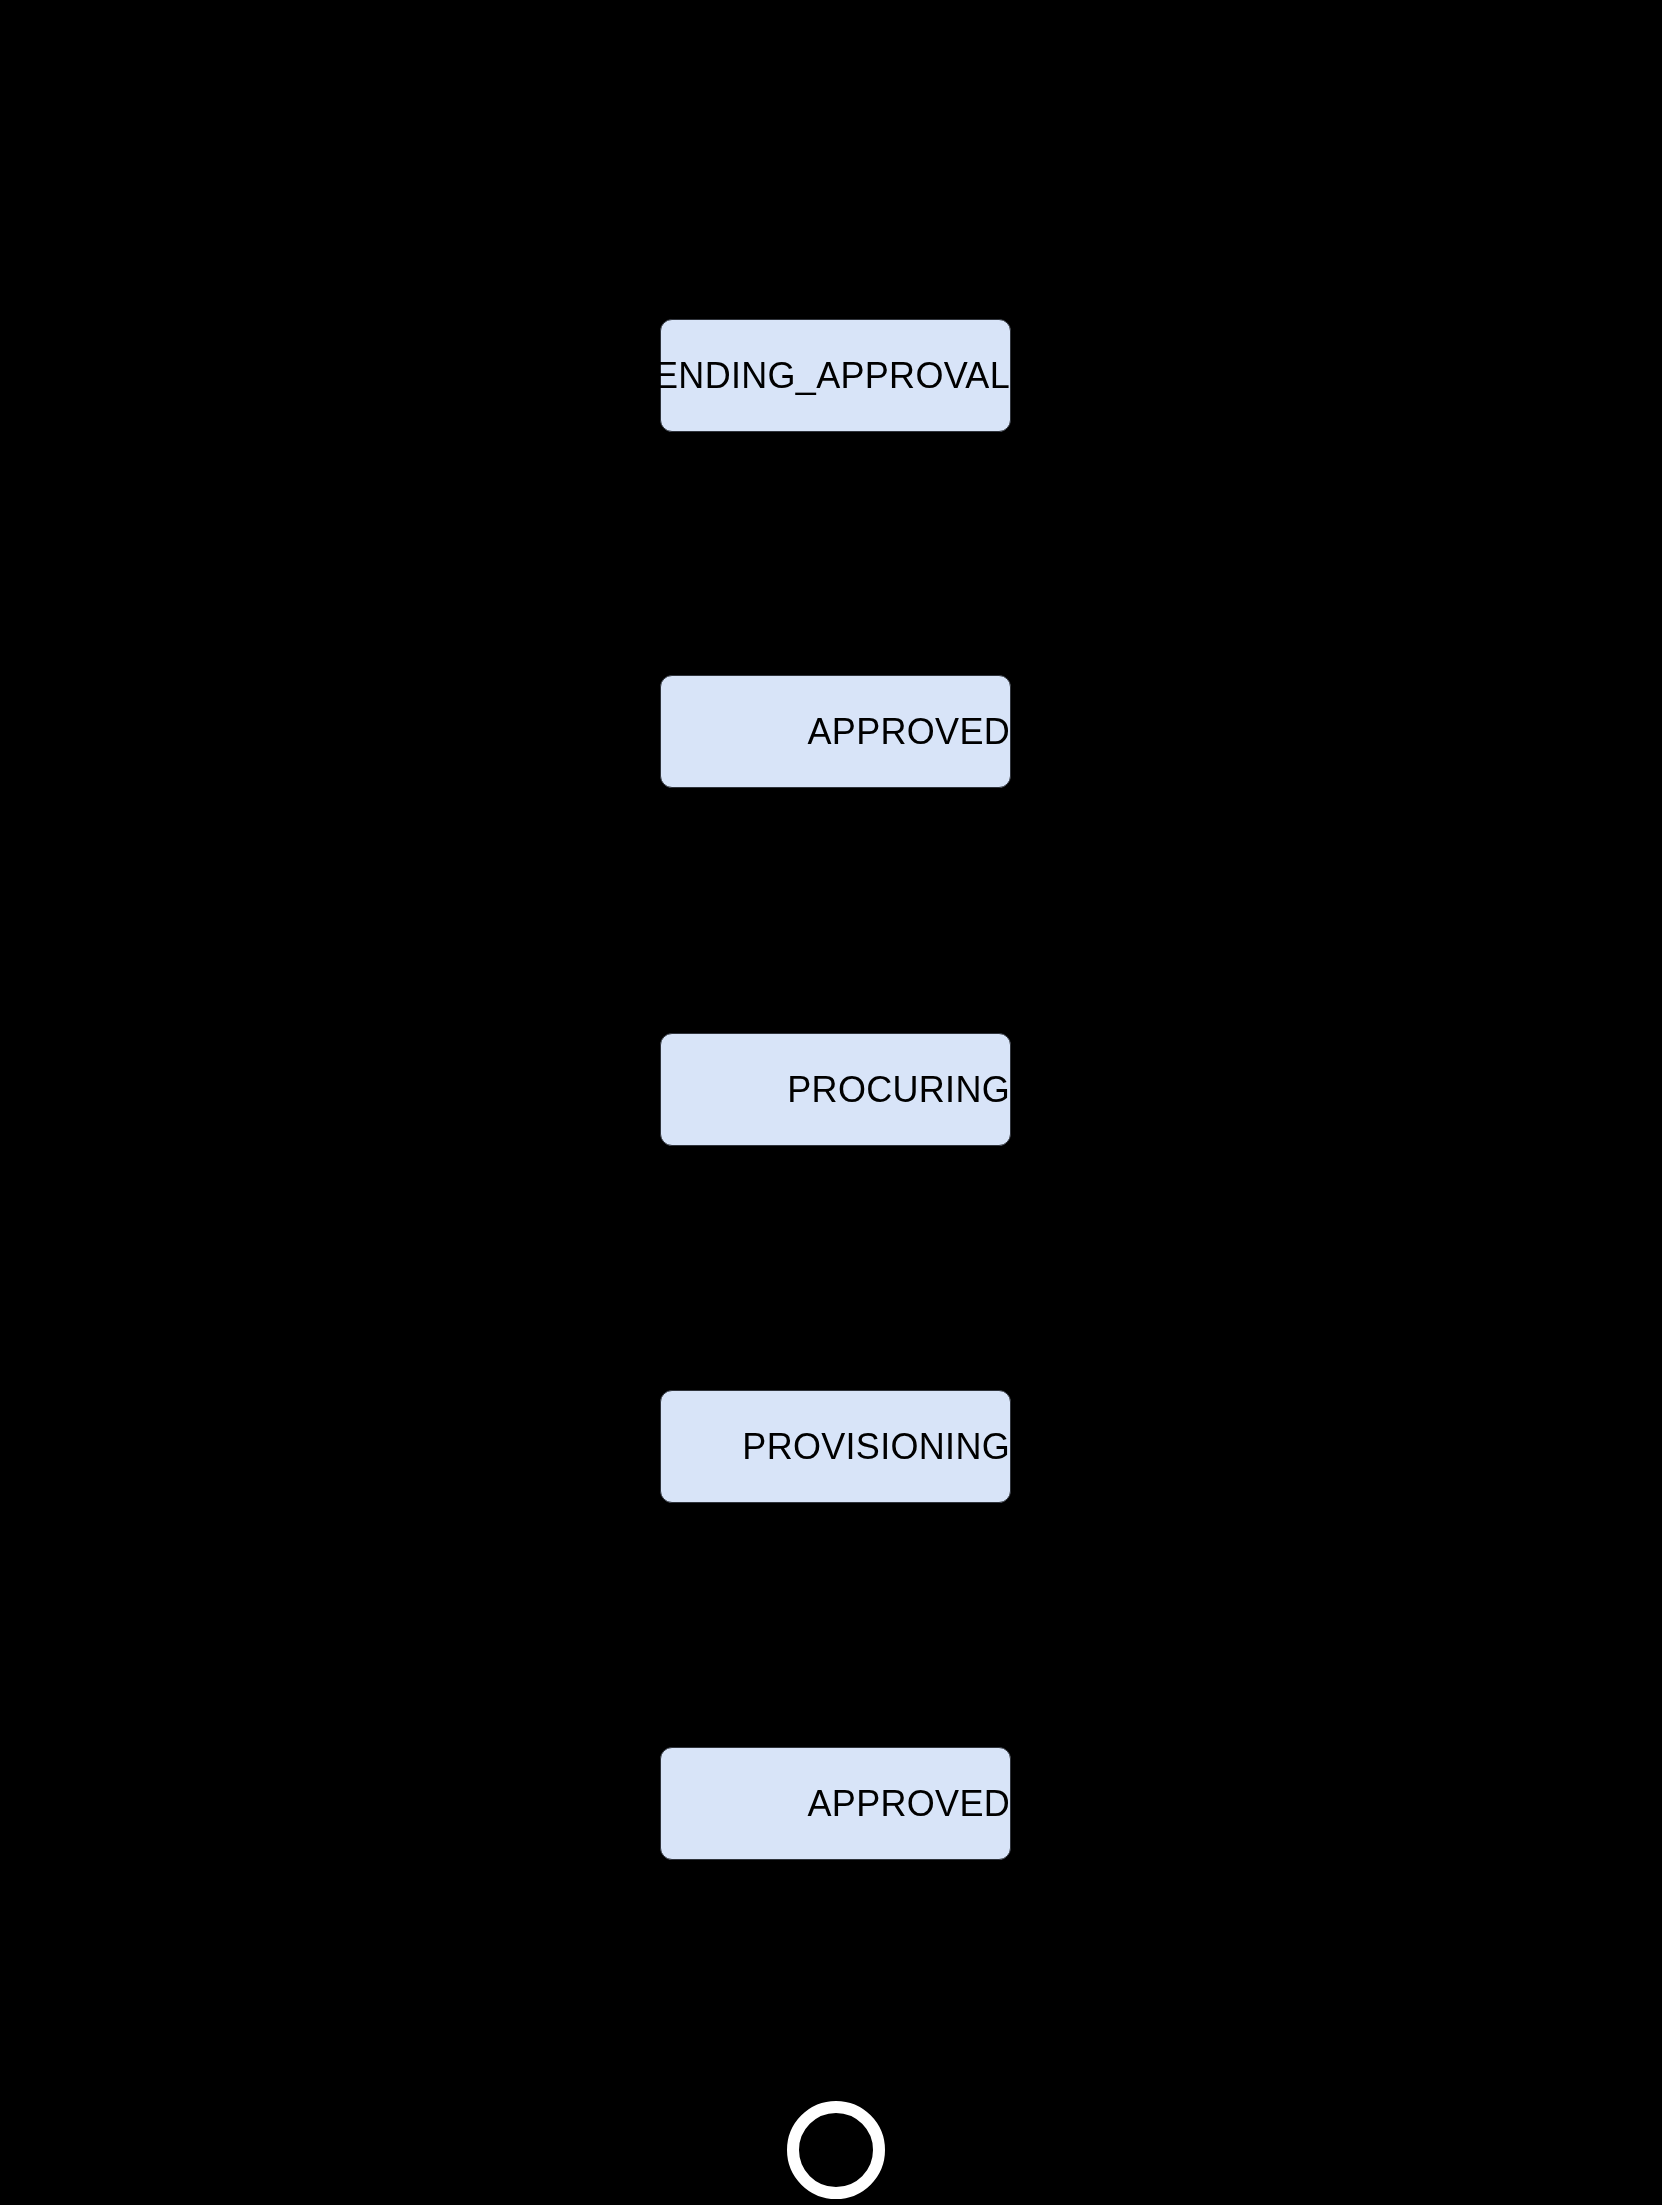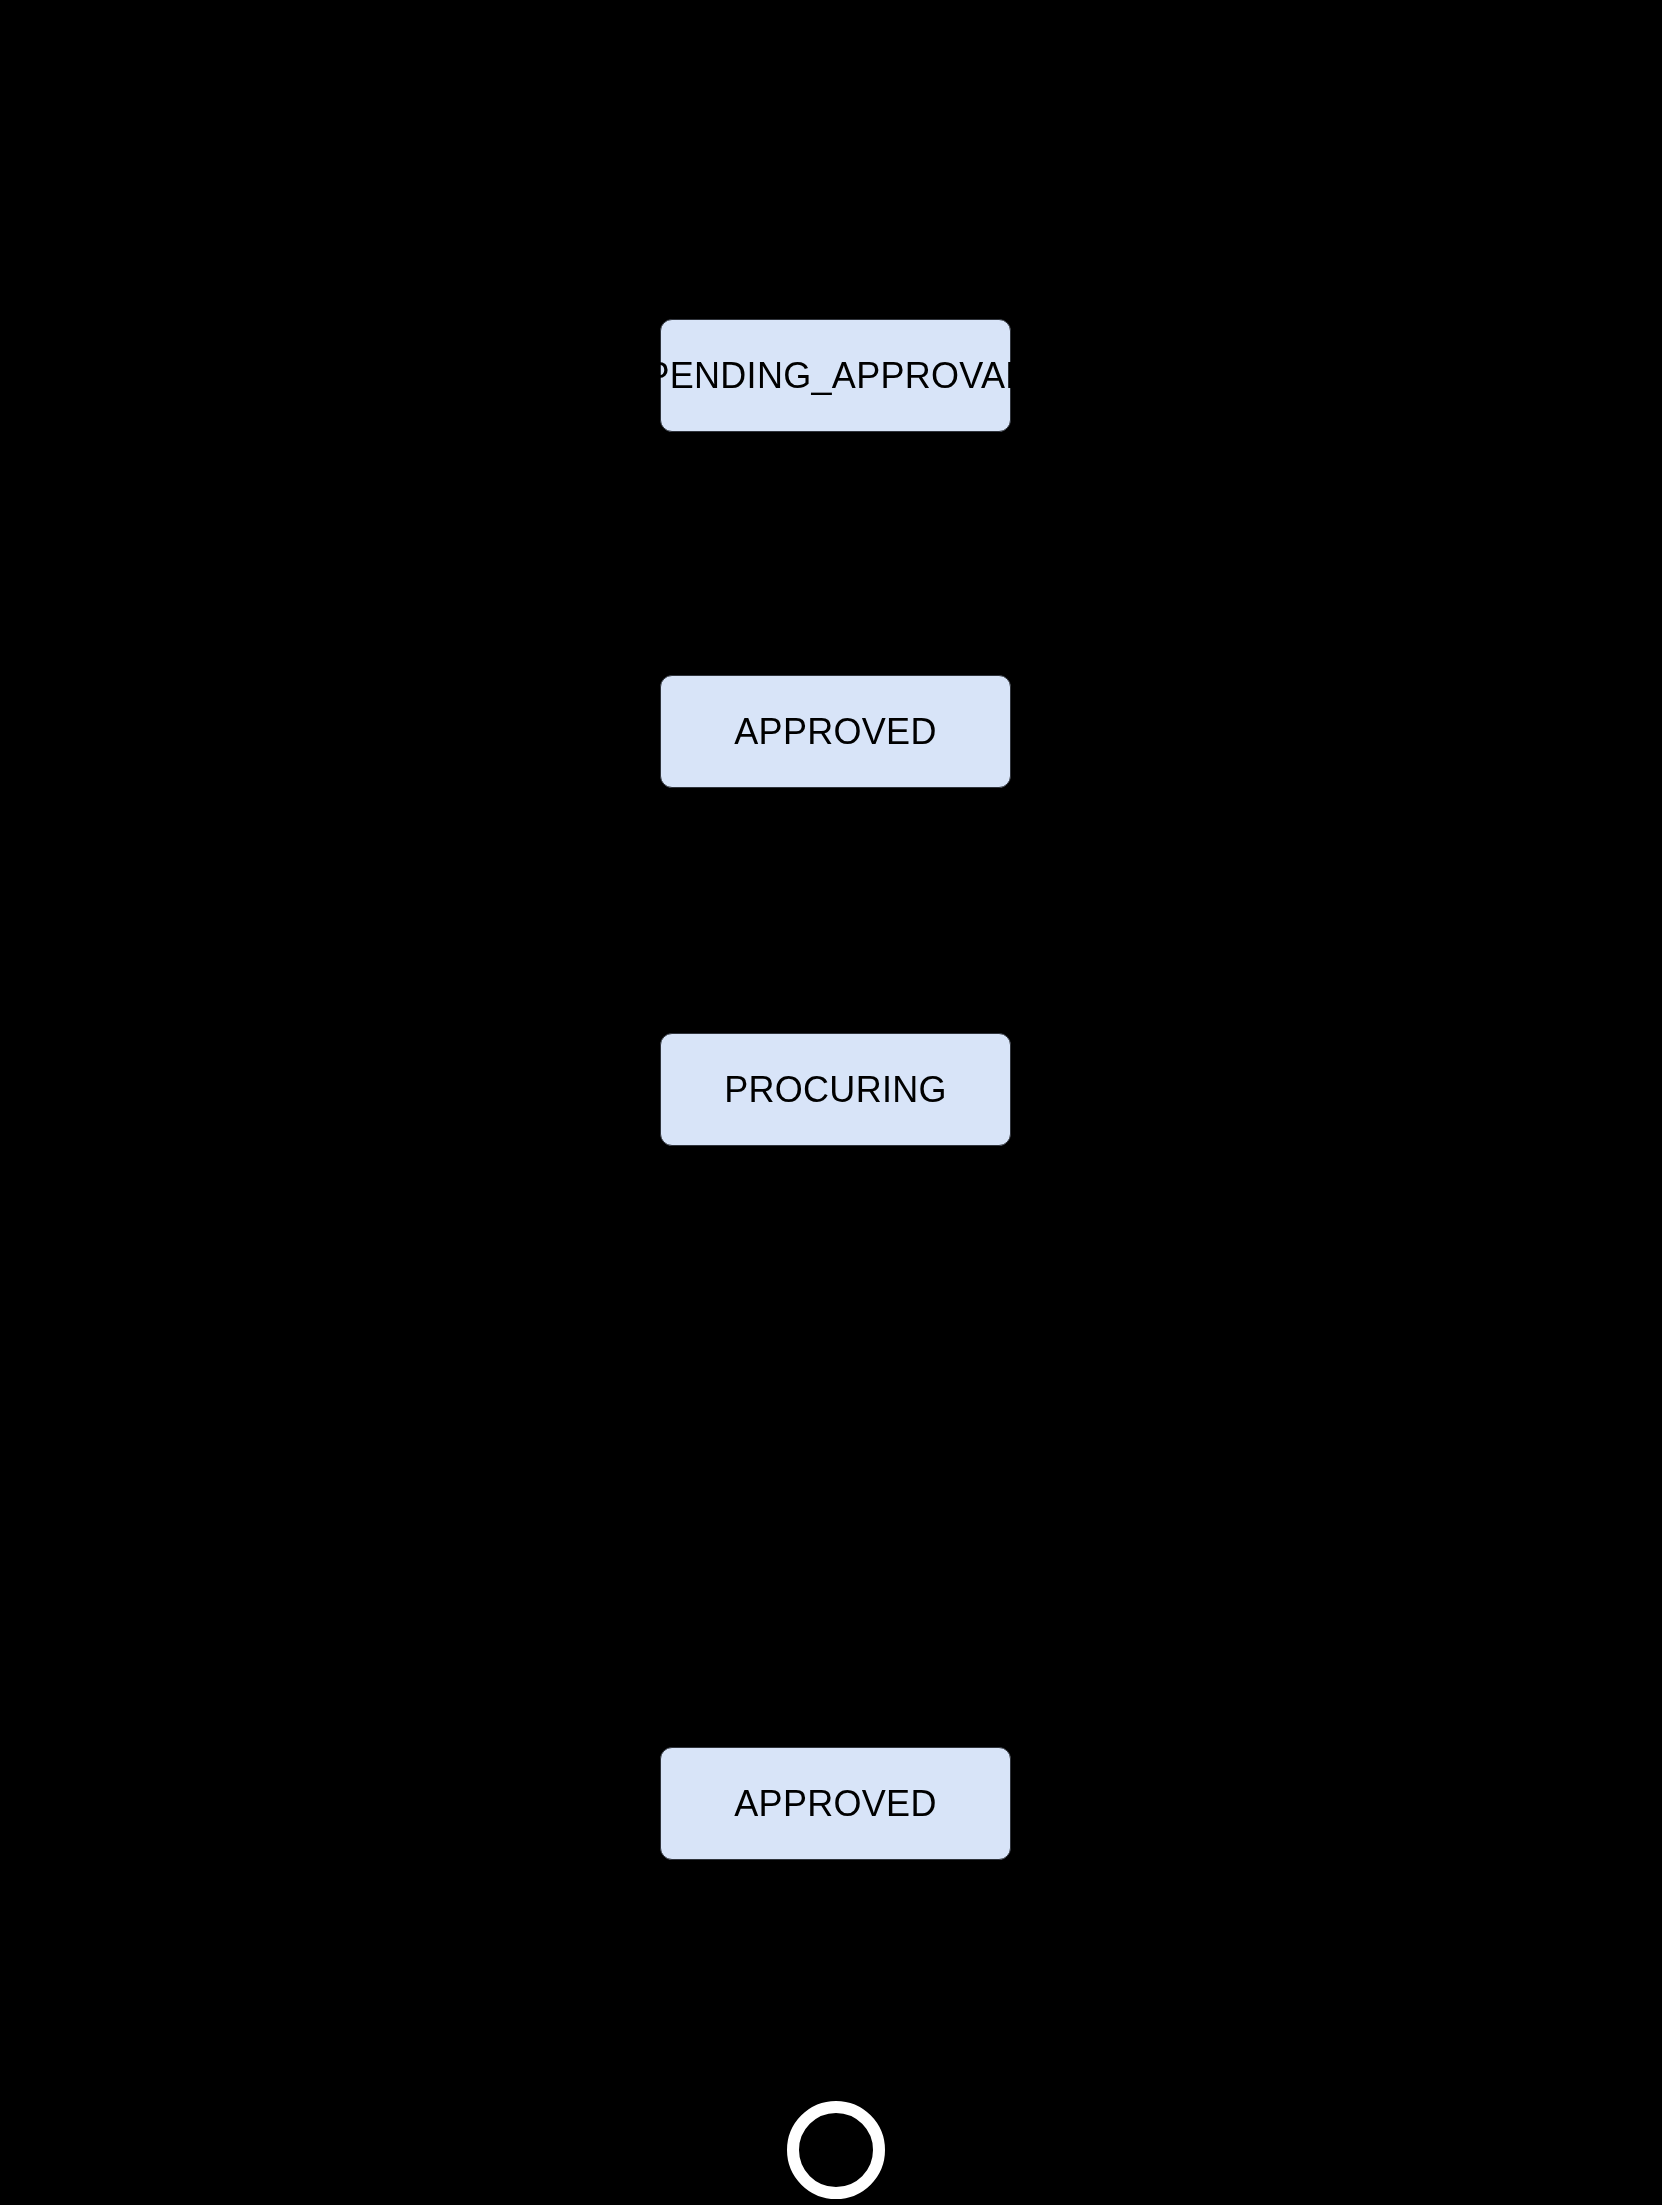--- a/index.html
+++ b/index.html
@@ -21,21 +21,21 @@
     position: absolute;
     left: 660px;
     width: 351px;
     height: 113px;
     box-sizing: border-box;
     background: var(--node-fill, #D8E4F8);
     border: 1.2px solid var(--node-border, #30343C);
     border-radius: 12px;
     display: flex;
     align-items: center;
-    justify-content: center;
+    justify-content: flex-end;
   }
   .state-label {
     color: var(--node-text, #000);
     font-size: 36px;
     letter-spacing: 0.3px;
     white-space: nowrap;
   }
   .final-state {
     position: absolute;
     left: 787px;
@@ -57,20 +57,23 @@
   </div>
 
   <div class="state-node" style="top:675px">
     <span class="state-label">APPROVED</span>
   </div>
 
   <div class="state-node" style="top:1033px">
     <span class="state-label">PROCURING</span>
   </div>
 
+  <div class="state-node" style="top:1390px">
+    <span class="state-label">PROVISIONING</span>
+  </div>
 
   <div class="state-node" style="top:1747px">
     <span class="state-label">APPROVED</span>
   </div>
 
   <div class="final-state"></div>
 
 </div>
 
 

